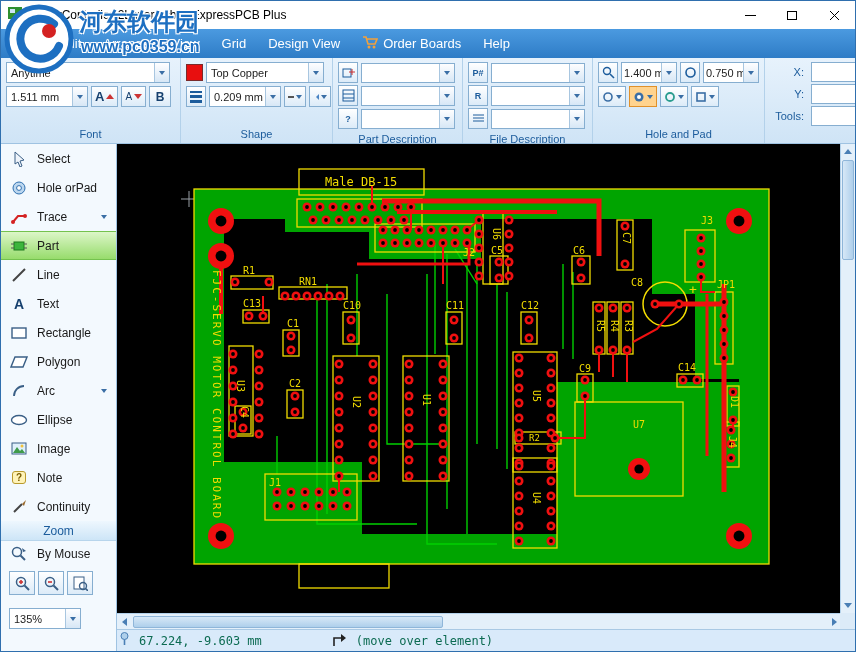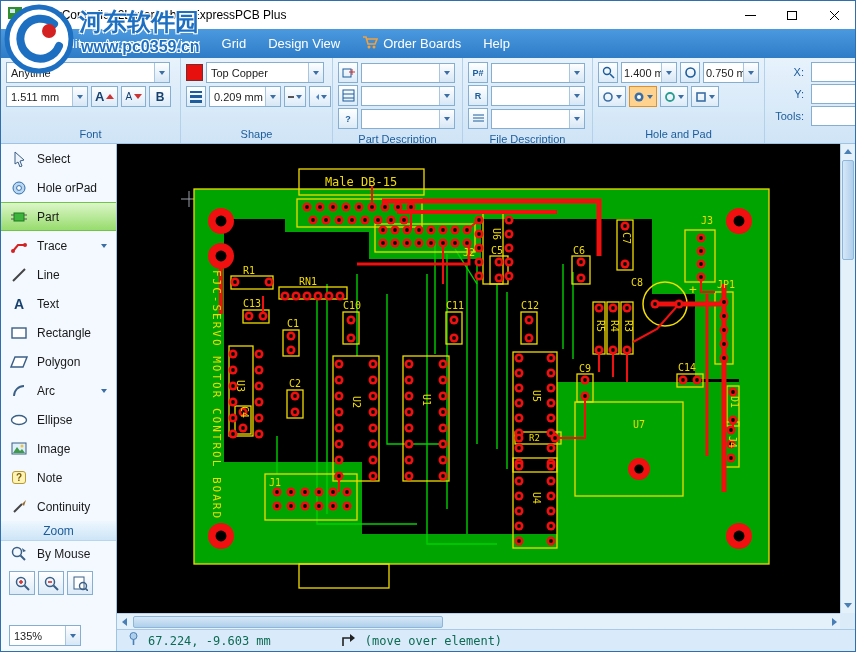--- a/index.html
+++ b/index.html
@@ -34,40 +34,40 @@
 
   
   .main{position:absolute;left:0;top:143px;right:0;bottom:0}
   .sidebar{position:absolute;left:0;top:0;bottom:0;width:116px;background:#f3f9fe;border-right:1px solid #9fc3e2;display:flex;flex-direction:column}
   .side-header{height:20px;flex:0 0 20px;background:linear-gradient(#eef7fe,#cde5f7);border-bottom:1px solid #b7d5ec;color:#1c5c9c;font-size:12px;display:flex;align-items:center;justify-content:center}
   .side-item{height:29px;flex:0 0 29px;display:flex;align-items:center;padding-left:9px;gap:9px;font-size:12px;color:#1a1a1a;position:relative}
   .side-item.selected{background:linear-gradient(#dcf6c8,#97dc6c);border-top:1px solid #74c24e;border-bottom:1px solid #74c24e}
   .sicon{width:18px;display:flex;justify-content:center;align-items:center}
   .sdd{position:absolute;right:9px}
   .zoom-btns{display:flex;gap:3px;padding:4px 8px}
-  .side-bottom{margin-top:auto;padding:3px 8px 5px}
+  .side-bottom{margin-top:auto;padding:3px 8px 22px}
   .note-bubble{display:inline-flex;width:14px;height:13px;background:#fff3b8;border:1px solid #b99a2e;border-radius:3px;font-size:10px;font-weight:bold;color:#7a5c00;align-items:center;justify-content:center}
   .bigA{font-weight:bold;font-size:13px;color:#16406e}
   .smallA{font-size:10px;color:#16406e}
   .boldB{font-weight:bold;font-size:12px;color:#16406e}
 
   
   .canvas-area{position:absolute;left:116px;right:0;top:0;bottom:0;background:#c4b5fd}
   #pcb-svg{position:absolute;left:0;top:0;display:block}
   .vscroll{position:absolute;right:0;top:0;width:15px;height:469px;background:#e4f0fa;border-left:1px solid #b3d1ea}
   .hscroll{position:absolute;left:0;top:469px;height:16px;width:725px;background:#e4f0fa;border-top:1px solid #b3d1ea}
   .corner{position:absolute;right:0;top:469px;width:15px;height:16px;background:#dcebf8}
   .vthumb{position:absolute;top:16px;left:1px;width:12px;height:100px;background:linear-gradient(90deg,#d7e8f7,#aecfeb);border:1px solid #8fb6d9;border-radius:2px}
   .hthumb{position:absolute;left:16px;top:2px;height:12px;width:310px;background:linear-gradient(#d7e8f7,#aecfeb);border:1px solid #8fb6d9;border-radius:2px}
   .sarrow{position:absolute;width:15px;height:15px;display:flex;align-items:center;justify-content:center}
   .tri-up{width:0;height:0;border-left:4px solid transparent;border-right:4px solid transparent;border-bottom:5px solid #4a7fb5}
   .tri-down{width:0;height:0;border-left:4px solid transparent;border-right:4px solid transparent;border-top:5px solid #4a7fb5}
   .tri-left{width:0;height:0;border-top:4px solid transparent;border-bottom:4px solid transparent;border-right:5px solid #4a7fb5}
   .tri-right{width:0;height:0;border-top:4px solid transparent;border-bottom:4px solid transparent;border-left:5px solid #4a7fb5}
-  .statusbar{position:absolute;left:0;right:0;top:485px;bottom:0;background:#d9eafa;border-top:1px solid #a9c9e4;display:flex;align-items:center;gap:9px;padding-left:11px;font-family:"DejaVu Sans Mono",monospace;font-size:12px;color:#0c6b52}
+  .statusbar{position:absolute;left:0;right:0;top:485px;bottom:0;background:#d9eafa;border-top:1px solid #a9c9e4;display:flex;align-items:center;gap:9px;padding-left:2px;font-family:"DejaVu Sans Mono",monospace;font-size:12px;color:#0c6b52}
 
   
   .watermark{position:absolute;left:0;top:0;width:250px;height:99px;z-index:50;pointer-events:none}
   .wm-title{position:absolute;left:78px;top:5px;font-size:24px;font-weight:bold;color:#1d6fc1;
     text-shadow:-1px -1px 0 #fff,1px -1px 0 #fff,-1px 1px 0 #fff,1px 1px 0 #fff}
   .wm-url{position:absolute;left:80px;top:37px;font-size:16px;font-weight:bold;color:#1d6fc1;
     text-shadow:-1px -1px 0 #fff,1px -1px 0 #fff,-1px 1px 0 #fff,1px 1px 0 #fff}
 </style>
 </head>
 <body>
@@ -377,42 +377,42 @@
       </div>
       <div class="side-item">
         <span class="sicon">
             <svg width="16" height="16">
               <circle cx="8" cy="8" r="6" fill="#bcd7ef" stroke="#2d6fb0"></circle>
               <circle cx="8" cy="8" r="2.4" fill="#fff" stroke="#2d6fb0"></circle>
             </svg>
           </span>
         <span>Hole orPad</span>
       </div>
+      <div class="side-item">
+        <span class="sicon">
+            <svg width="16" height="14">
+              <polyline points="2,12 7,6 14,6" fill="none" stroke="#d42222" stroke-width="2"></polyline>
+              <circle cx="2" cy="12" r="2" fill="#d42222"></circle>
+              <circle cx="14" cy="6" r="2" fill="#d42222"></circle>
+            </svg>
+          </span>
+        <span>Trace</span>
+        <span class="sdd arr"></span>
+      </div>
       <div class="side-item selected">
         <span class="sicon">
             <svg width="18" height="14">
               <rect x="4" y="3" width="10" height="8" fill="#3db53d" stroke="#1c7a1c"></rect>
               <line x1="1" y1="5" x2="4" y2="5" stroke="#555"></line>
               <line x1="1" y1="9" x2="4" y2="9" stroke="#555"></line>
               <line x1="14" y1="5" x2="17" y2="5" stroke="#555"></line>
               <line x1="14" y1="9" x2="17" y2="9" stroke="#555"></line>
             </svg>
           </span>
         <span>Part</span>
-      </div>
-      <div class="side-item">
-        <span class="sicon">
-            <svg width="16" height="14">
-              <polyline points="2,12 7,6 14,6" fill="none" stroke="#d42222" stroke-width="2"></polyline>
-              <circle cx="2" cy="12" r="2" fill="#d42222"></circle>
-              <circle cx="14" cy="6" r="2" fill="#d42222"></circle>
-            </svg>
-          </span>
-        <span>Trace</span>
-        <span class="sdd arr"></span>
       </div>
       <div class="side-item">
         <span class="sicon">
             <svg width="14" height="14">
               <line x1="1" y1="13" x2="13" y2="1" stroke="#444" stroke-width="2"></line>
             </svg>
           </span>
         <span>Line</span>
       </div>
       <div class="side-item">

